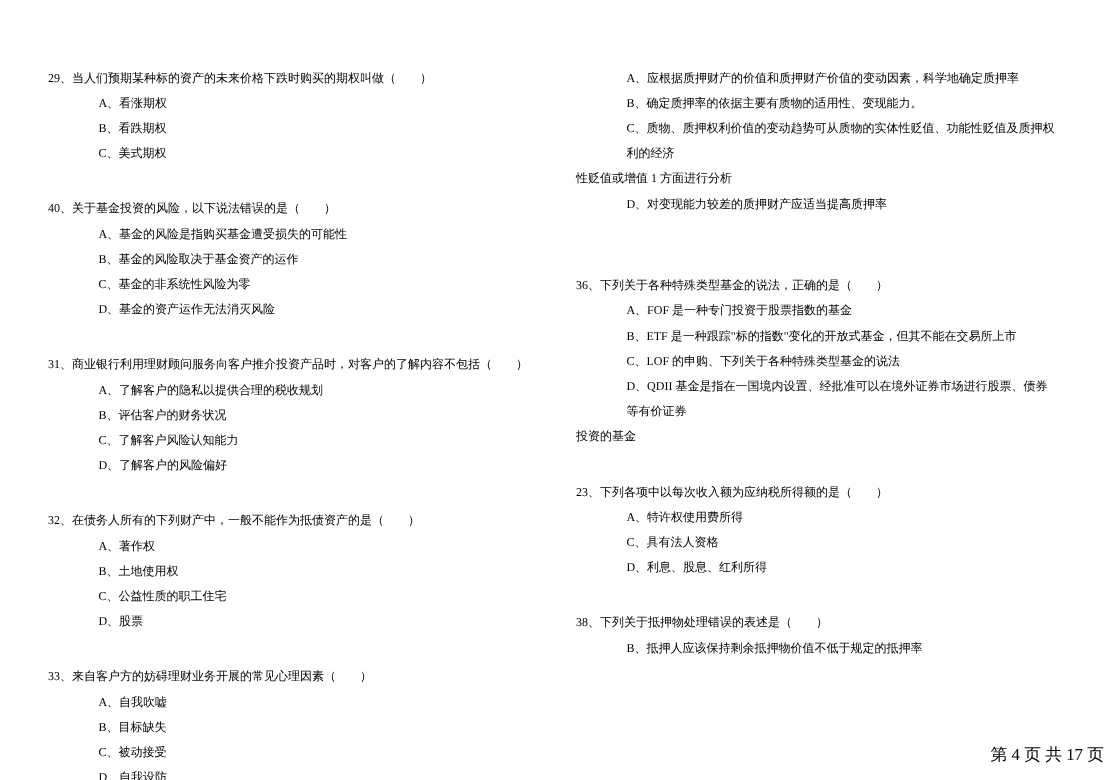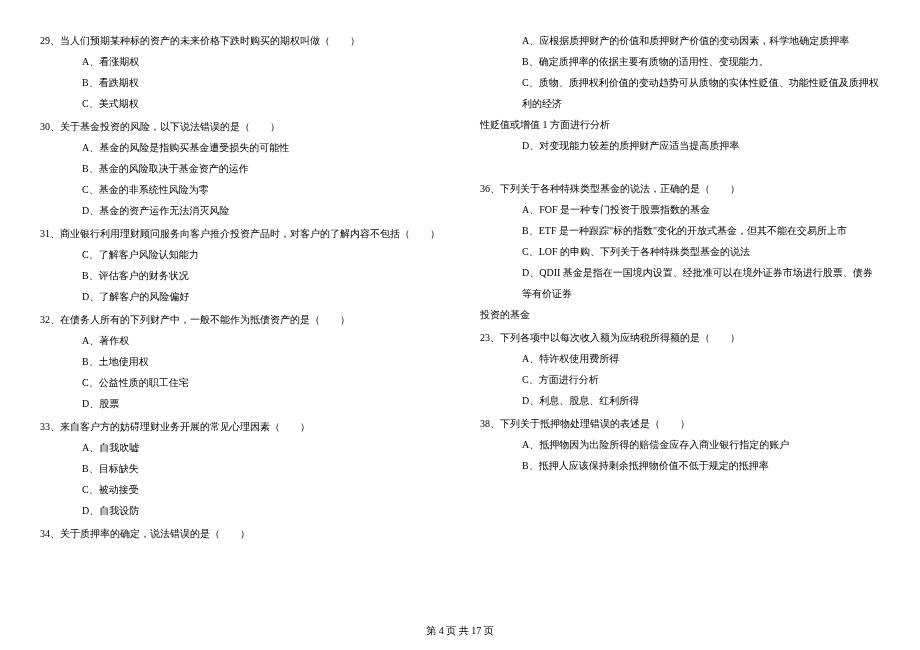--- a/index.html
+++ b/index.html
@@ -21,61 +21,63 @@
       display: flex;
       gap: 40px;
       height: 580px;
     }
     .col {
       flex: 1;
       line-height: 2.1;
     }
     .question {
       margin-bottom: 2px;
+      margin-top: 25px;
     }
     .q-text {
       padding-left: 0;
     }
     .option {
       padding-left: 42px;
     }
     .option-continue {
       padding-left: 0;
     }
     .footer {
       position: absolute;
       bottom: 12px;
       left: 0;
       right: 0;
-      text-align: center;
-      font-size: 10px;
+      text-align: right;
+      font-size: 14px;
     }
   </style>
 </head>
 <body>
 
 <div class="columns">
   <div class="col">
     <div class="question">
       <div class="q-text">29、当人们预期某种标的资产的未来价格下跌时购买的期权叫做（　　）</div>
       <div class="option">A、看涨期权</div>
       <div class="option">B、看跌期权</div>
       <div class="option">C、美式期权</div>
     </div>
     <div class="question">
-      <div class="q-text">30、关于基金投资的风险，以下说法错误的是（　　）</div>
+      <div class="q-text">40、关于基金投资的风险，以下说法错误的是（　　）</div>
       <div class="option">A、基金的风险是指购买基金遭受损失的可能性</div>
       <div class="option">B、基金的风险取决于基金资产的运作</div>
       <div class="option">C、基金的非系统性风险为零</div>
       <div class="option">D、基金的资产运作无法消灭风险</div>
     </div>
     <div class="question">
       <div class="q-text">31、商业银行利用理财顾问服务向客户推介投资产品时，对客户的了解内容不包括（　　）</div>
+      <div class="option">A、了解客户的隐私以提供合理的税收规划</div>
+      <div class="option">B、评估客户的财务状况</div>
       <div class="option">C、了解客户风险认知能力</div>
-      <div class="option">B、评估客户的财务状况</div>
       <div class="option">D、了解客户的风险偏好</div>
     </div>
     <div class="question">
       <div class="q-text">32、在债务人所有的下列财产中，一般不能作为抵债资产的是（　　）</div>
       <div class="option">A、著作权</div>
       <div class="option">B、土地使用权</div>
       <div class="option">C、公益性质的职工住宅</div>
       <div class="option">D、股票</div>
     </div>
     <div class="question">
@@ -103,24 +105,23 @@
       <div class="q-text">36、下列关于各种特殊类型基金的说法，正确的是（　　）</div>
       <div class="option">A、FOF 是一种专门投资于股票指数的基金</div>
       <div class="option">B、ETF 是一种跟踪"标的指数"变化的开放式基金，但其不能在交易所上市</div>
       <div class="option">C、LOF 的申购、下列关于各种特殊类型基金的说法</div>
       <div class="option">D、QDII 基金是指在一国境内设置、经批准可以在境外证券市场进行股票、债券等有价证券</div>
       <div class="option-continue">投资的基金</div>
     </div>
     <div class="question">
       <div class="q-text">23、下列各项中以每次收入额为应纳税所得额的是（　　）</div>
       <div class="option">A、特许权使用费所得</div>
-      <div class="option">C、方面进行分析</div>
+      <div class="option">C、具有法人资格</div>
       <div class="option">D、利息、股息、红利所得</div>
     </div>
     <div class="question">
       <div class="q-text">38、下列关于抵押物处理错误的表述是（　　）</div>
-      <div class="option">A、抵押物因为出险所得的赔偿金应存入商业银行指定的账户</div>
       <div class="option">B、抵押人应该保持剩余抵押物价值不低于规定的抵押率</div>
     </div>
   </div>
 </div>
 
 <div class="footer">第 4 页 共 17 页</div>
 
 </body></html>

